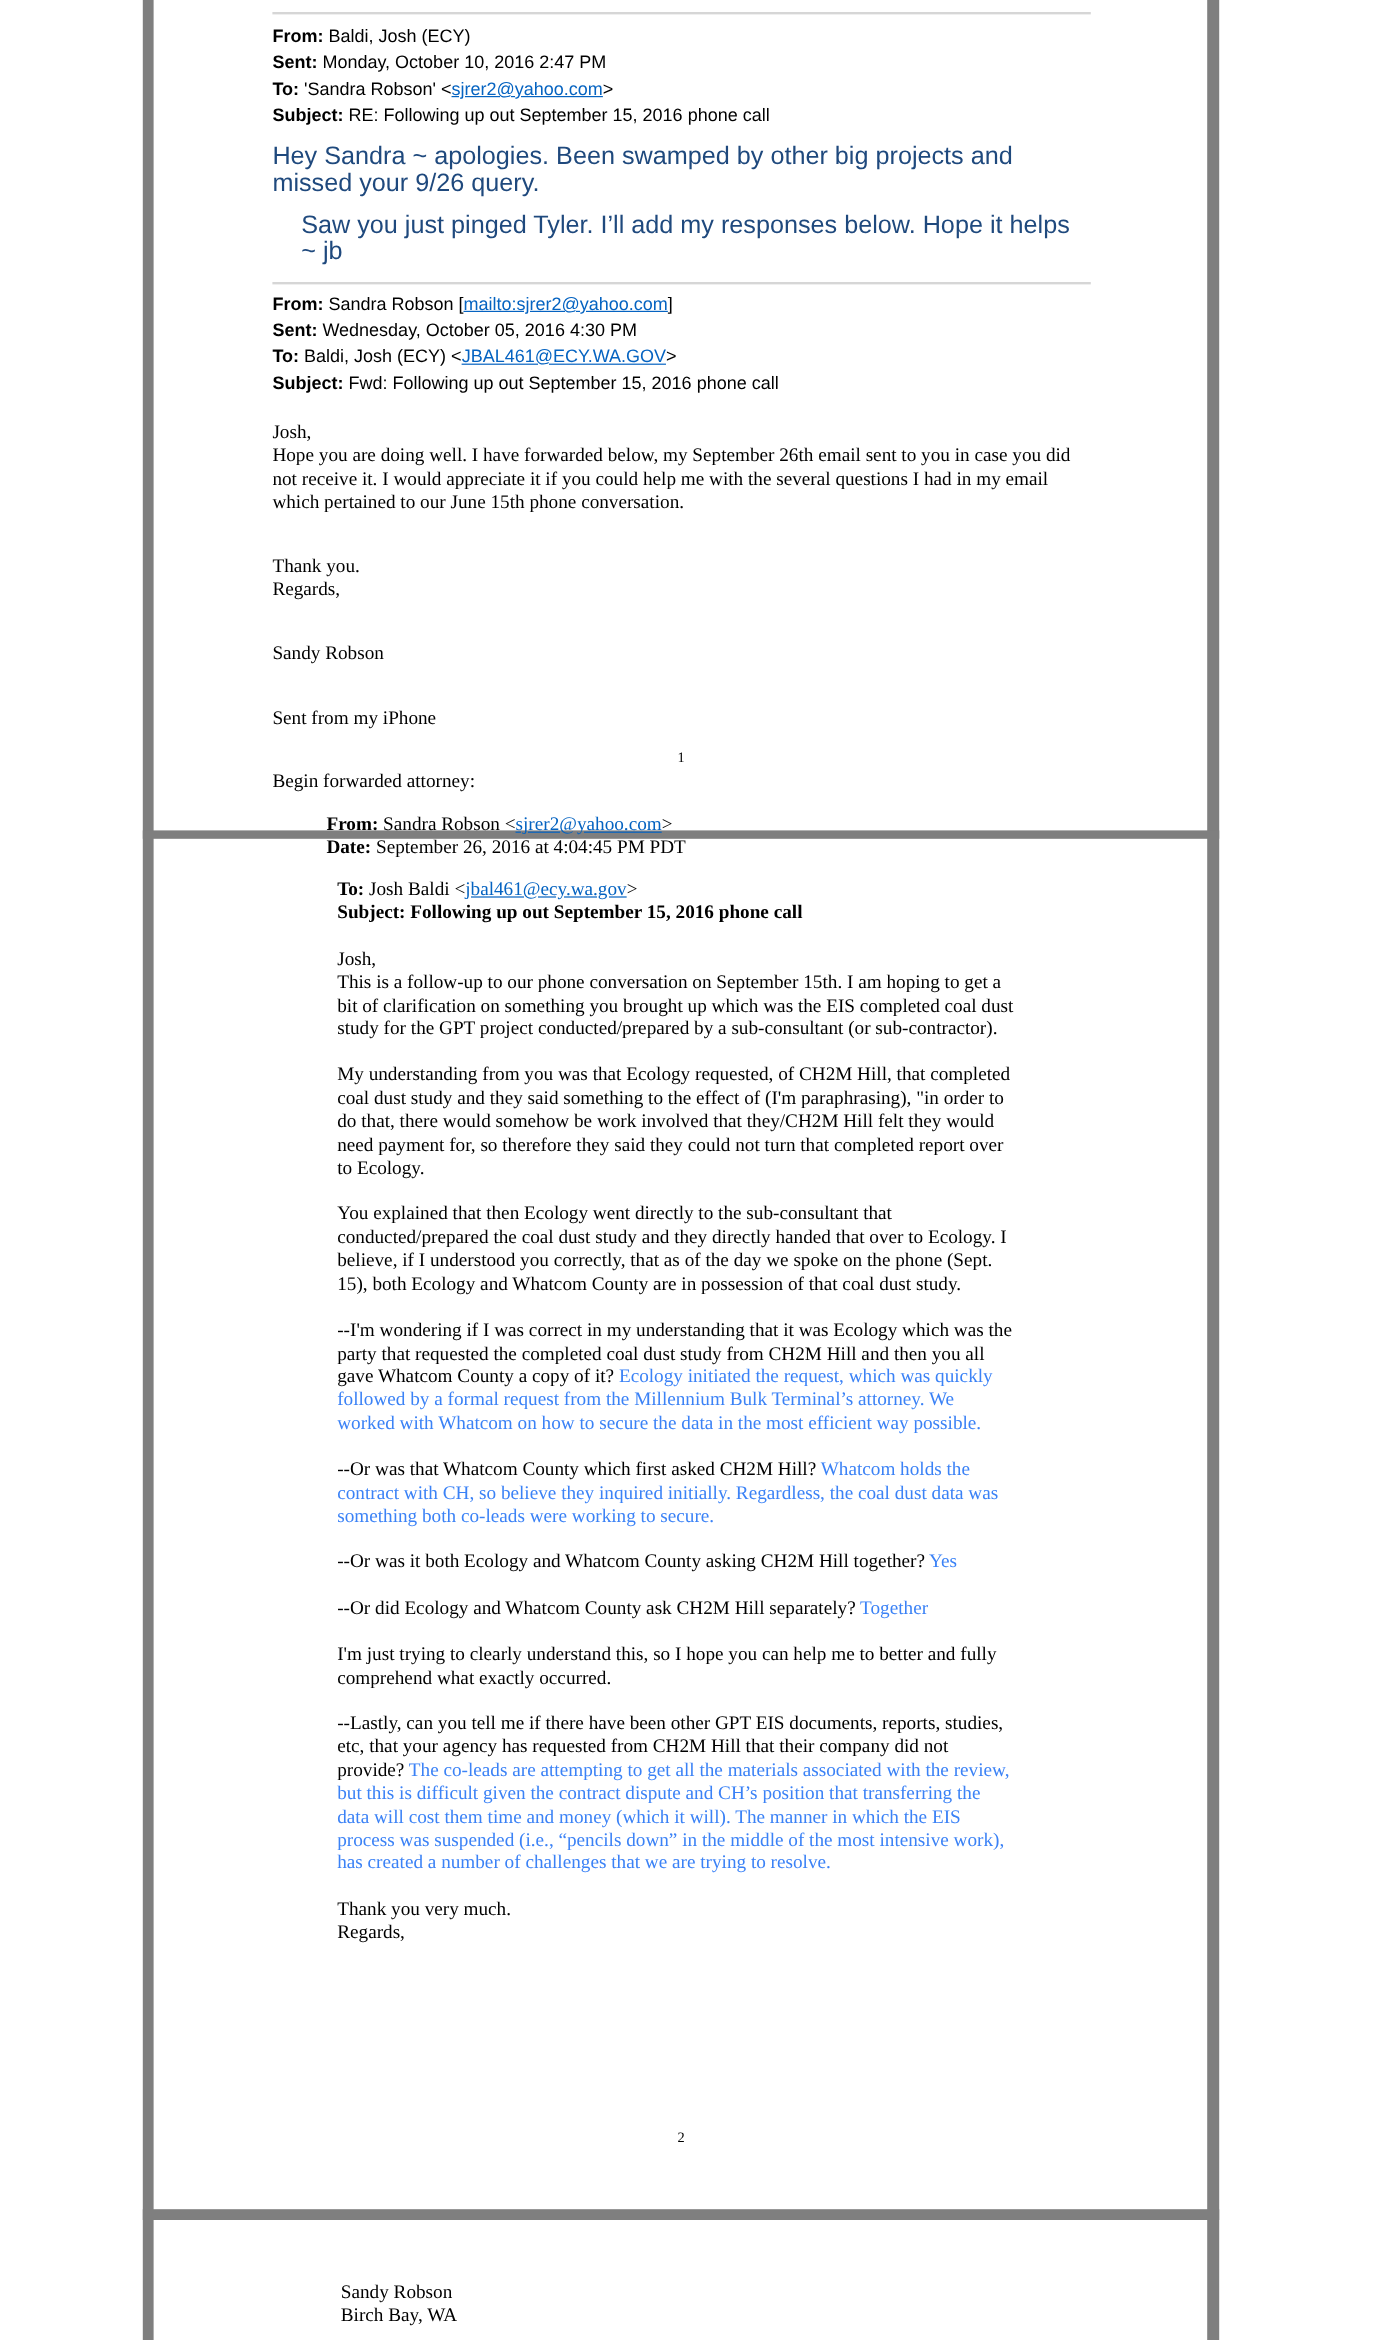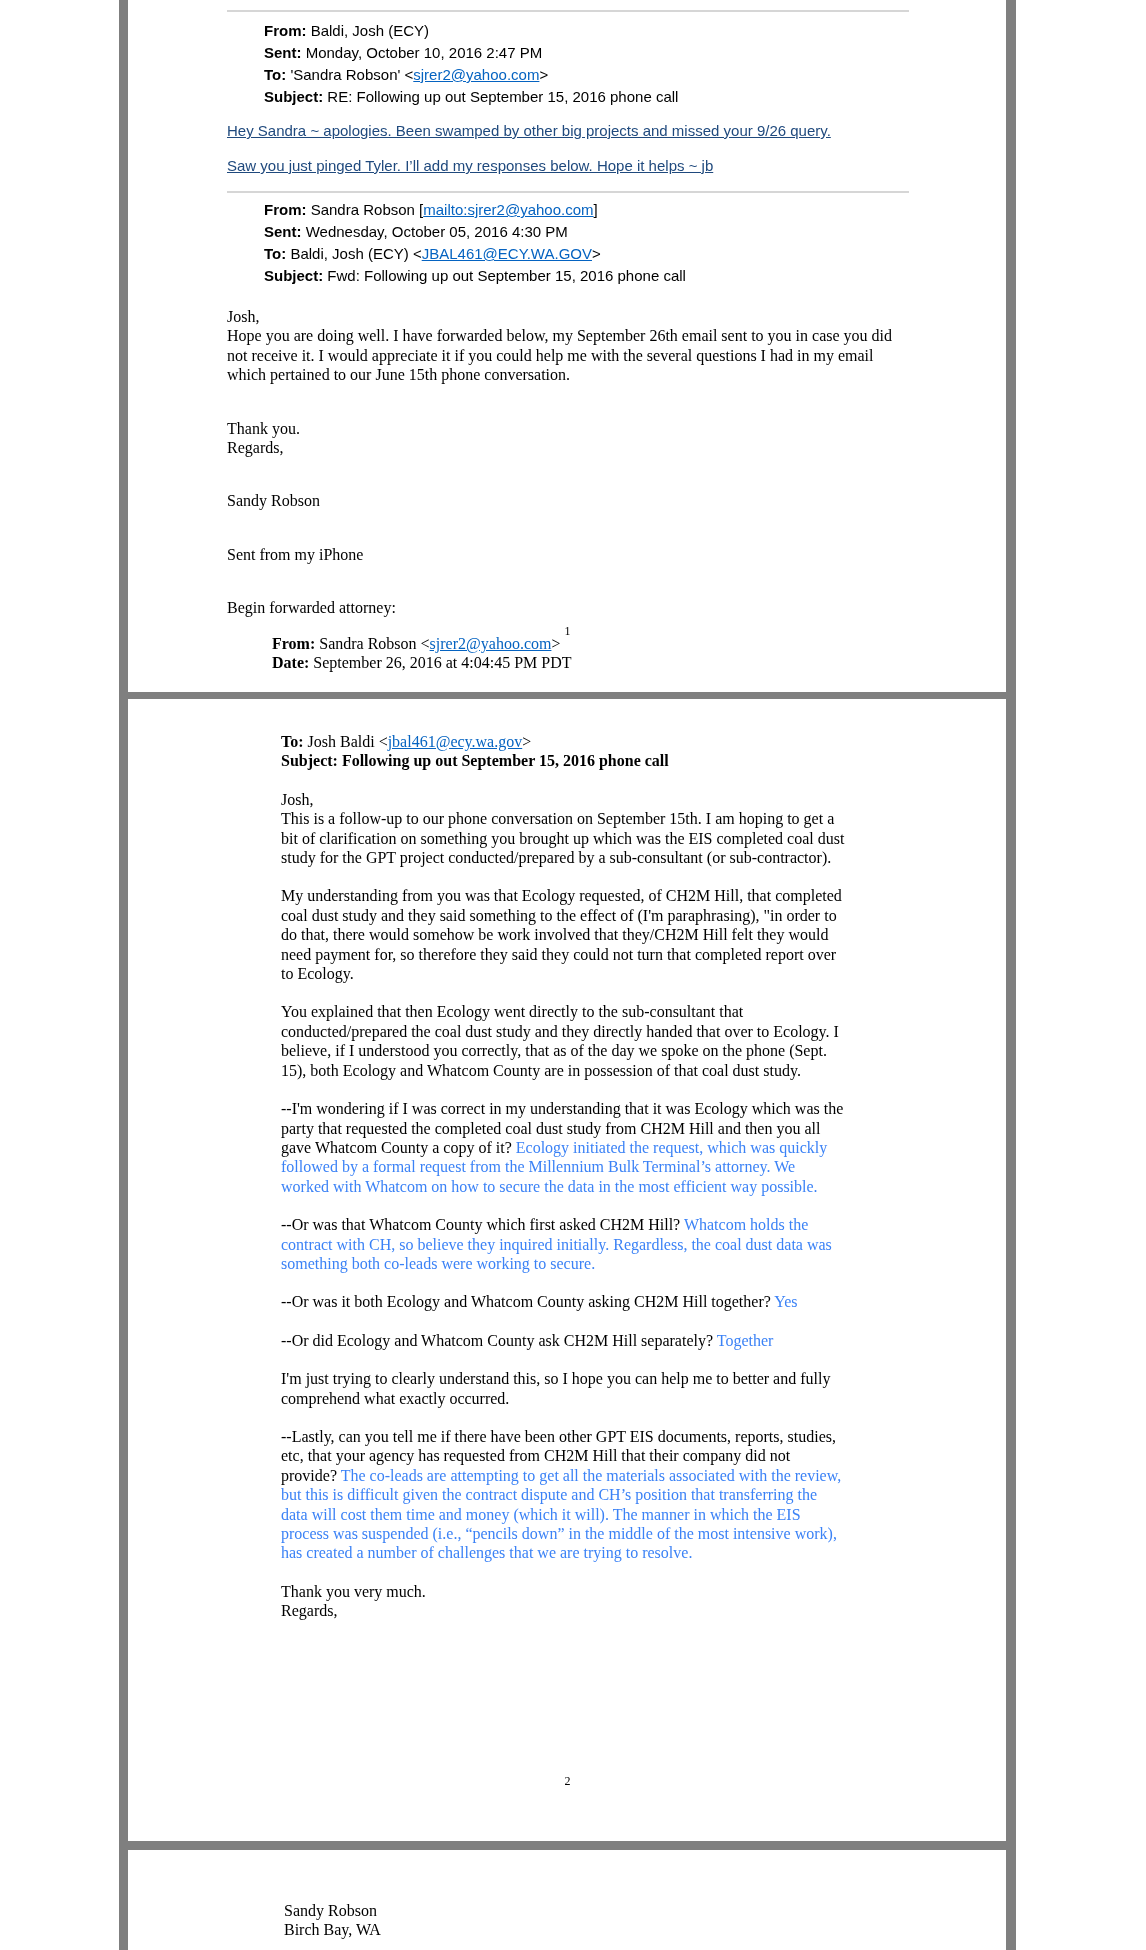--- a/index.html
+++ b/index.html
@@ -12,27 +12,27 @@
   .bar-left{left:119px;top:0;width:9px;height:1950px;}
   .bar-right{left:1006px;top:0;width:10px;height:1950px;}
   .hsep1{left:119px;top:692px;width:897px;height:7px;}
   .hsep2{left:119px;top:1841px;width:897px;height:9px;}
 
   
   .p1col{position:absolute;left:227px;top:0;width:682px;}
   .rule{height:2px;background:#d6d6d6;}
   .rule1{margin-top:10px;}
   .rule2{margin-top:14px;}
-  .hdr{font-family:"Liberation Sans", sans-serif;font-size:15px;line-height:22px;margin-left:37px;}
+  .hdr{font-family:"Liberation Sans", sans-serif;font-size:15px;line-height:22px;}
   .hdr1{margin-top:8px;}
   .hdr2{margin-top:6px;}
   .hdr b{font-weight:bold;}
-  .bluenote{font-family:"Liberation Sans", sans-serif;font-size:15px;line-height:22px;color:#1f497d;text-decoration:underline;}
+  .bluenote{font-family:"Liberation Sans", sans-serif;font-size:21px;line-height:22px;color:#1f497d;}
   .bn1{margin-top:12px;}
-  .bn2{margin-top:13px;}
+  .bn2{margin-top:13px;margin-left:24px;}
   a.lnk{color:#0563c1;text-decoration:underline;cursor:pointer;}
   .serif{font-size:16px;line-height:19.4px;}
   .b1{margin-top:20px;}
   .blkgap{margin-top:34px;}
   .fwdhdr{margin-top:16px;margin-left:45px;}
   .fwdhdr b{font-weight:bold;}
   .pagenum{position:absolute;left:119px;width:897px;text-align:center;font-size:12px;line-height:14px;}
   .pn1{top:624px;}
   .pn2{top:1774px;}
 

